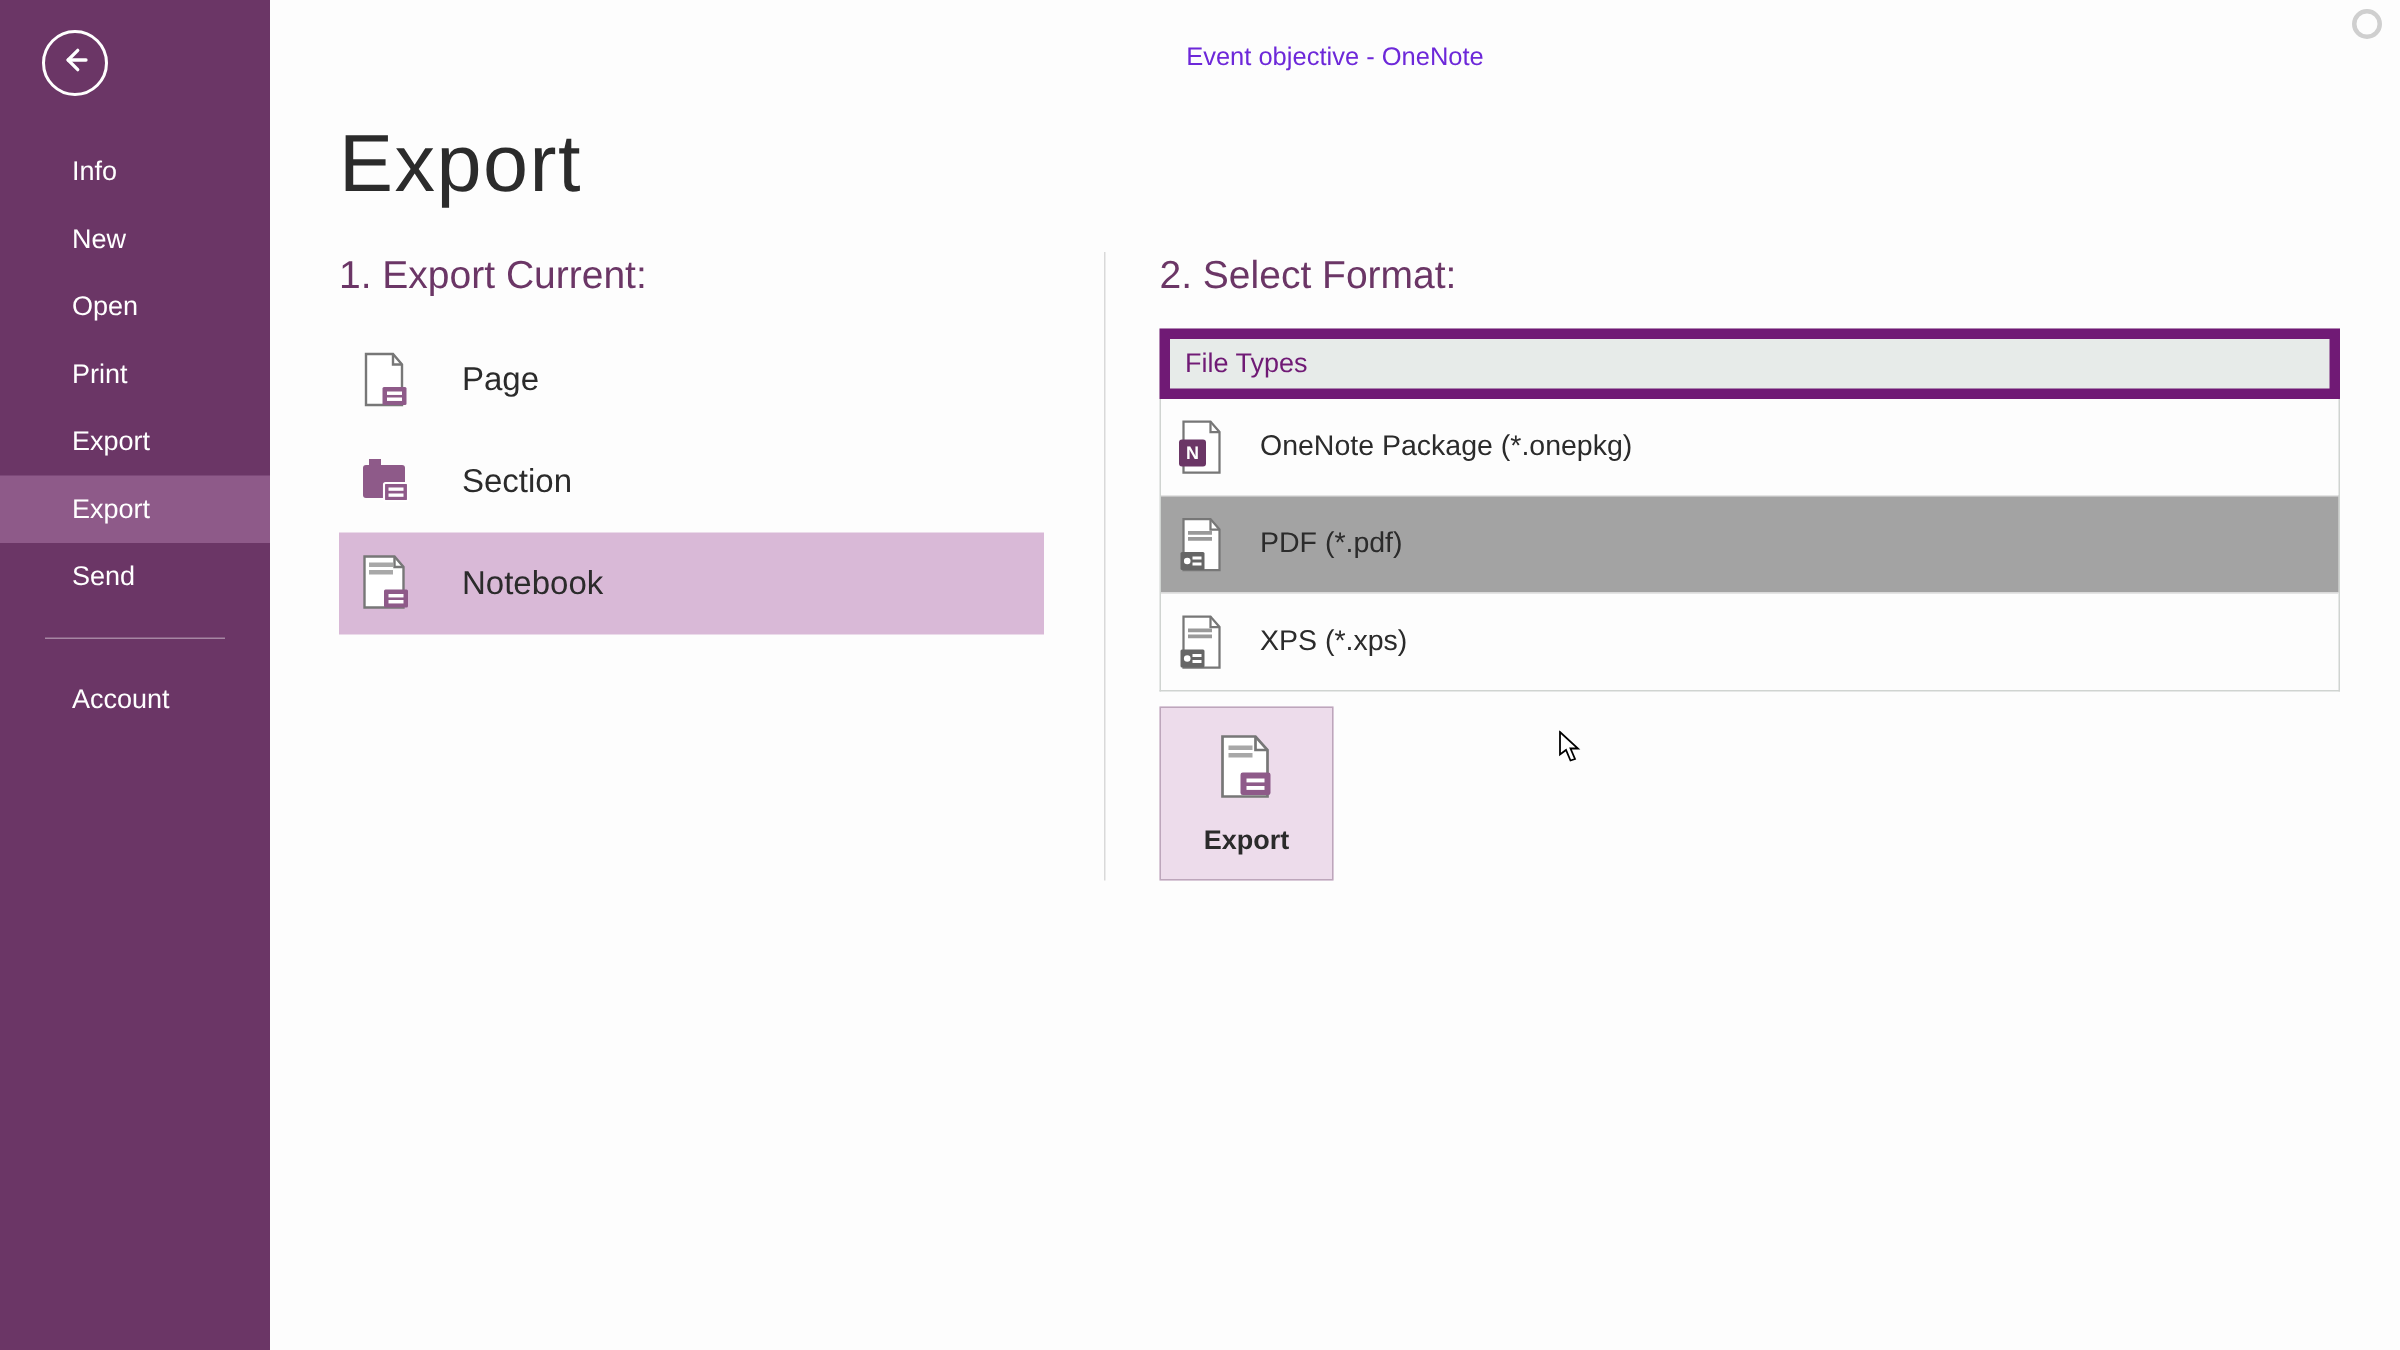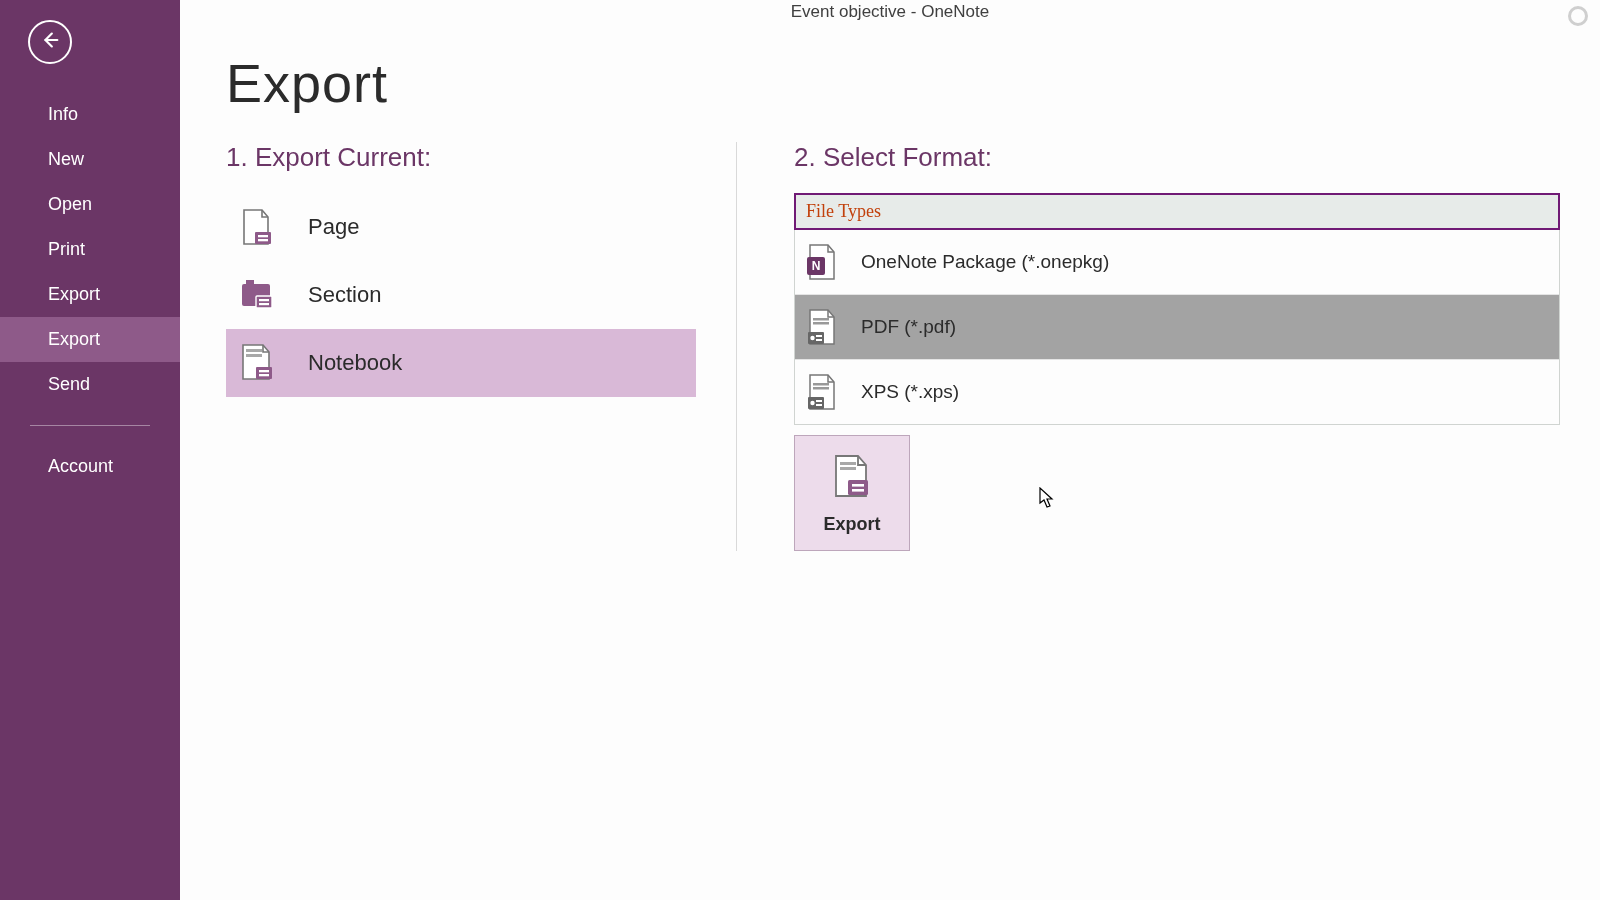--- a/index.html
+++ b/index.html
@@ -9,34 +9,34 @@
     .sidebar { width: 180px; background: #6b3666; color: #fff; display: flex; flex-direction: column; padding-top: 20px; }
     .back-btn { width: 44px; height: 44px; border: 2px solid #fff; border-radius: 50%; display:flex; align-items:center; justify-content:center; margin-left: 28px; cursor:pointer; }
     .back-btn svg { width: 22px; height: 22px; }
     .nav-list { margin-top: 28px; display:flex; flex-direction:column; }
     .nav-item { font-size: 18px; font-weight: 400; padding: 12px 48px; cursor:pointer; }
     .nav-item.active { background: #8e5a89; }
     .nav-sep { border-top:1px solid rgba(255,255,255,0.4); margin: 18px 30px; }
 
     
     .main { flex:1; position:relative; }
-    .titlebar { text-align:center; font-size:17px; color:#404040; padding-top: 2px; font-family:'Segoe UI', Arial, sans-serif; }
+    .titlebar { text-align:center; font-size:17px; color:#6d28d9; padding-top: 28px; font-family:'Segoe UI', Arial, sans-serif; }
     .content { display:flex; padding: 0 40px 0 46px; }
     .page-title { font-size: 54px; font-weight:300; color:#2b2b2b; margin: 30px 0 28px 46px; letter-spacing:1px; }
 
     .col1 { width: 510px; padding-right: 40px; }
-    .col2 { flex:1; padding-left: 57px; border-left: 1px solid #d9d9d9; }
+    .col2 { flex:1; padding-left: 36px; border-left: 1px solid #d9d9d9; }
 
     .section-head { font-size: 26px; font-weight:400; color:#6b3666; margin-bottom: 20px; font-family:'Segoe UI', Arial, sans-serif; }
 
     .scope-item { display:flex; align-items:center; gap:32px; padding: 14px 14px; cursor:pointer; }
     .scope-item.selected { background:#d9b9d7; }
     .scope-label { font-size:22px; color:#2b2b2b; font-family:'Segoe UI', Arial, sans-serif; }
 
-    .ftypes-header { font-size:18px; color:#c2410c; background:#e7ebe9; border:2px solid #701a75; padding: 6px 10px; font-family:Liberation Serif, serif; }
+    .ftypes-header { font-size:18px; color:#701a75; background:#e7ebe9; border:7px solid #701a75; padding: 6px 10px; font-family:Liberation Sans, sans-serif; }
     .ftype-box { border:1px solid #d0d4d1; border-top:none; }
     .ftype-item { display:flex; align-items:center; gap:20px; padding: 12px 10px; cursor:pointer; }
     .ftype-item + .ftype-item { border-top:1px solid #e4e4e4; }
     .ftype-item.selected { background:#a3a3a3;align-items:center; }
     .ftype-label { font-size:19px; color:#2b2b2b; font-family:'Segoe UI', Arial, sans-serif; }
 
     .export-btn { width:116px; height:116px; border:1px solid #bda6bb; background:#eddceb; margin-top:10px; display:flex; flex-direction:column; align-items:center; justify-content:center; gap:10px; cursor:pointer; }
     .export-btn-label { font-size:18px; font-weight:600; color:#2b2b2b; font-family:'Segoe UI', Arial, sans-serif; }
 
     .iconbox { width:36px; height:40px; flex:0 0 36px; display:flex; align-items:center; justify-content:center; }

